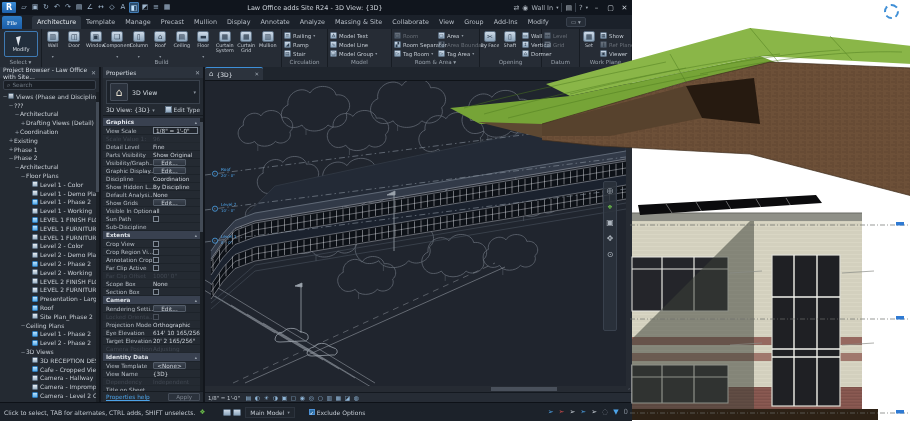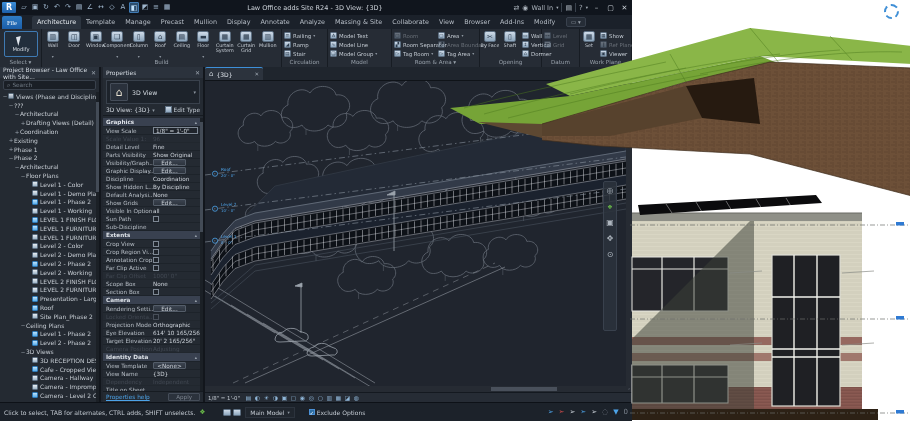--- a/index.html
+++ b/index.html
@@ -215,21 +215,21 @@
         <div class="tab">Template</div>
         <div class="tab">Manage</div>
         <div class="tab">Precast</div>
         <div class="tab">Mullion</div>
         <div class="tab">Display</div>
         <div class="tab">Annotate</div>
         <div class="tab">Analyze</div>
         <div class="tab">Massing &amp; Site</div>
         <div class="tab">Collaborate</div>
         <div class="tab">View</div>
-        <div class="tab">Browser</div>
+        <div class="tab">Group</div>
         <div class="tab">Add-Ins</div>
         <div class="tab">Modify</div>
       </div>
     <div class="rec-btn" style="position:absolute;left:560px;top:17px;z-index:2">▭ ▾</div>
 
     <div class="ribbon">
       <div class="panel" style="width:42px">
         <div class="modbtn">
           <div class="cursor-shape"></div>
           <div class="modlbl">Modify</div>

